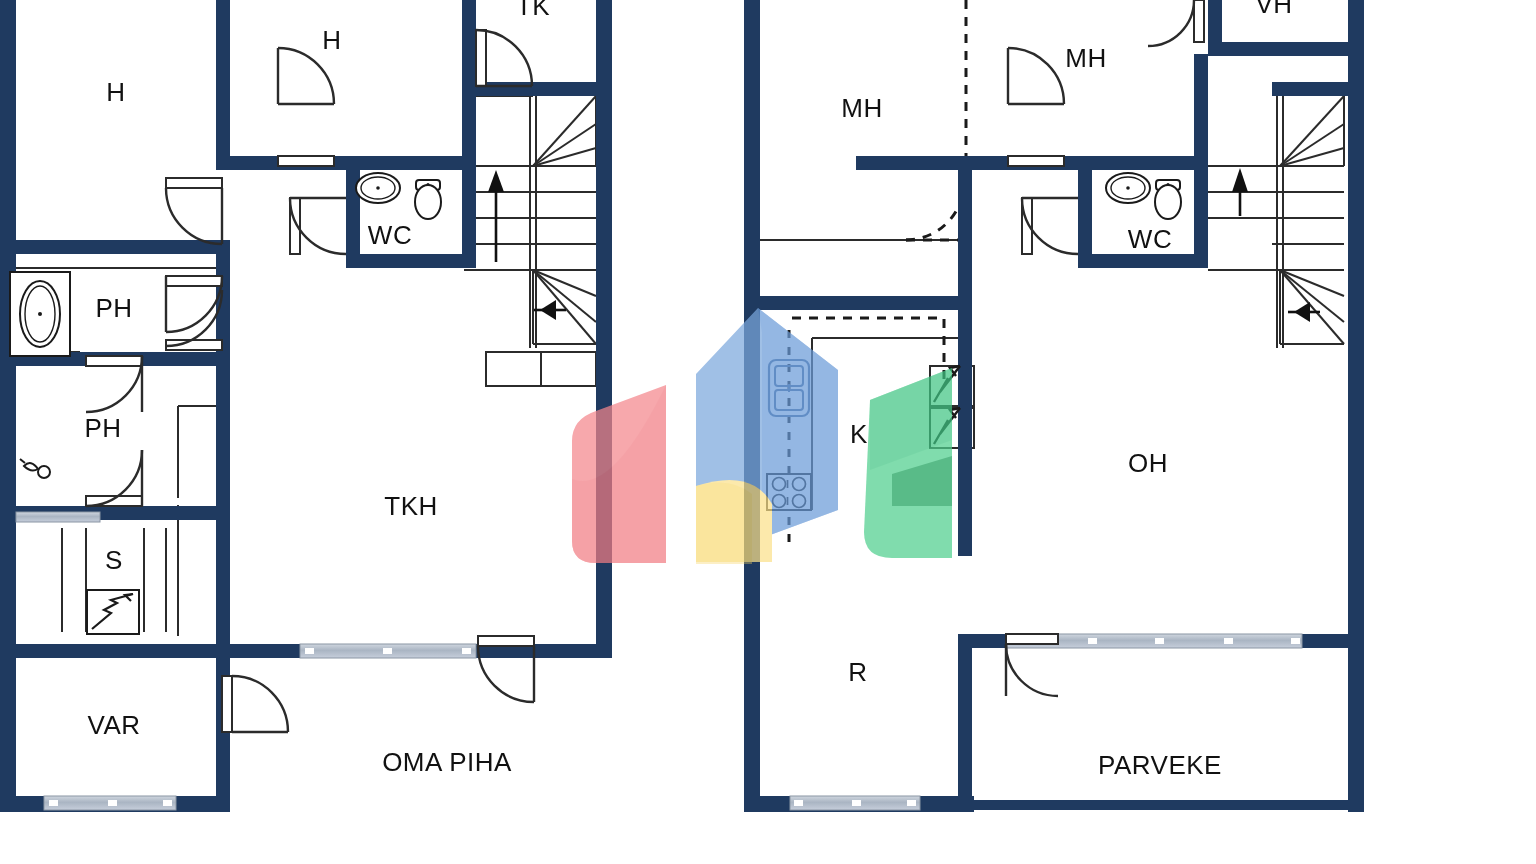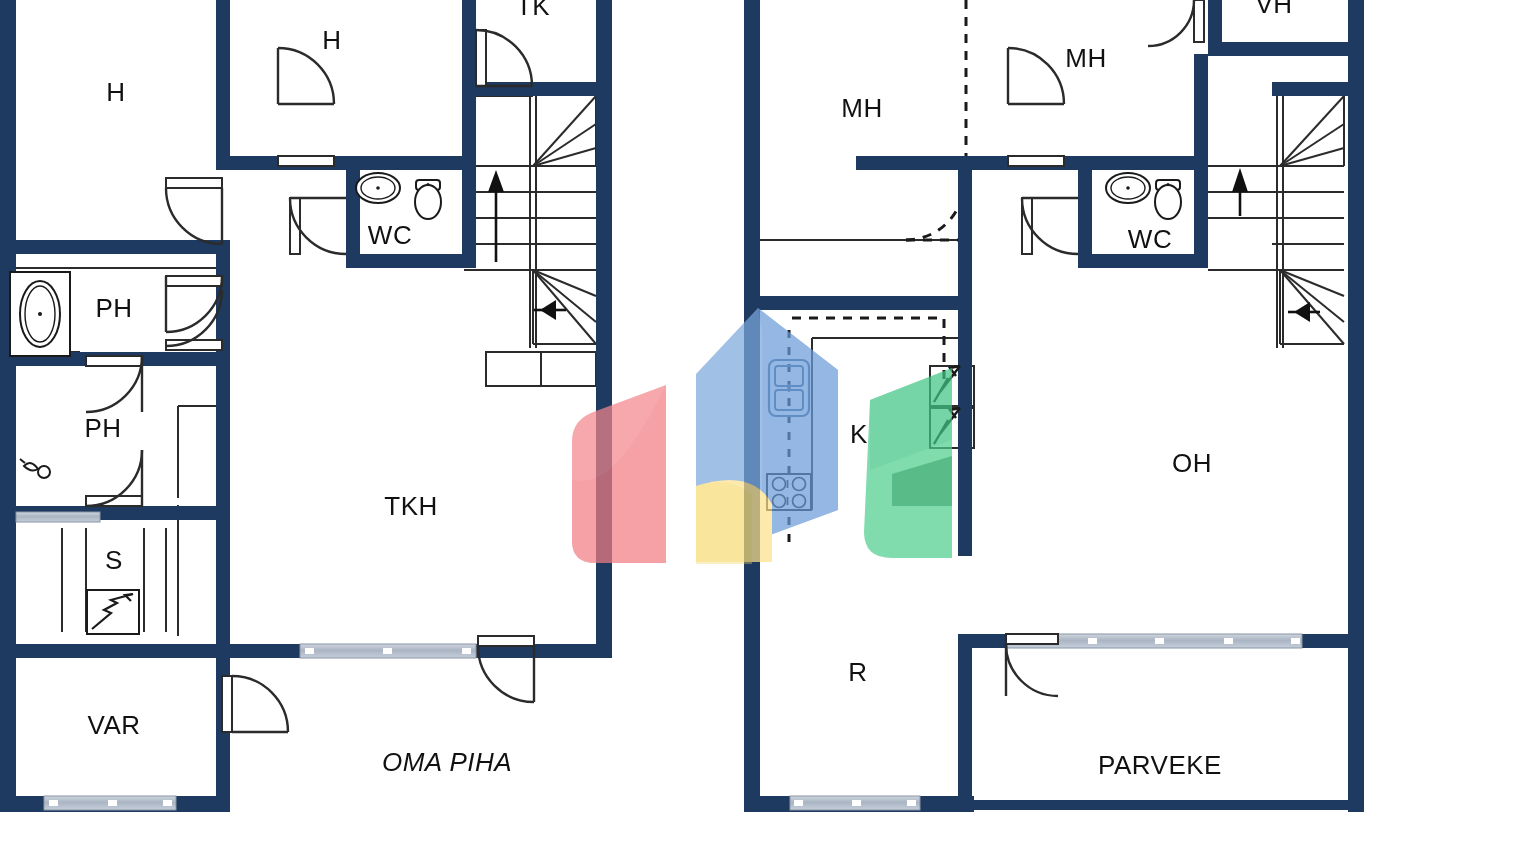--- a/index.html
+++ b/index.html
@@ -451,24 +451,24 @@
   <div>
     <div class="room-label sz-lg" style="left:116px; top:92px;">H</div>
     <div class="room-label sz-lg" style="left:332px; top:40px;">H</div>
     <div class="room-label sz-lg" style="left:533px; top:6px;">TK</div>
     <div class="room-label sz-lg" style="left:390px; top:235px;">WC</div>
     <div class="room-label sz-lg" style="left:114px; top:308px;">PH</div>
     <div class="room-label sz-lg" style="left:103px; top:428px;">PH</div>
     <div class="room-label sz-lg" style="left:114px; top:560px;">S</div>
     <div class="room-label sz-lg" style="left:411px; top:506px;">TKH</div>
     <div class="room-label sz-lg" style="left:114px; top:725px;text-align:center;">VAR</div>
-    <div class="room-label sz-lg" style="left:447px; top:762px;font-style:italic;">OMA PIHA</div>
+    <div class="room-label sz-lg" style="left:447px; top:762px;">OMA PIHA</div>
     <div class="room-label sz-lg" style="left:862px; top:108px;">MH</div>
     <div class="room-label sz-lg" style="left:1086px; top:58px;">MH</div>
     <div class="room-label sz-lg" style="left:1274px; top:4px;">VH</div>
     <div class="room-label sz-lg" style="left:1150px; top:239px;">WC</div>
     <div class="room-label sz-lg" style="left:859px; top:434px;">K</div>
-    <div class="room-label sz-lg" style="left:1148px; top:463px;margin-left:44px;">OH</div>
+    <div class="room-label sz-lg" style="left:1148px; top:463px;">OH</div>
     <div class="room-label sz-lg" style="left:858px; top:672px;">R</div>
     <div class="room-label sz-lg" style="left:1160px; top:765px;">PARVEKE</div>
   </div>
 
 </div>
 
 </body></html>

